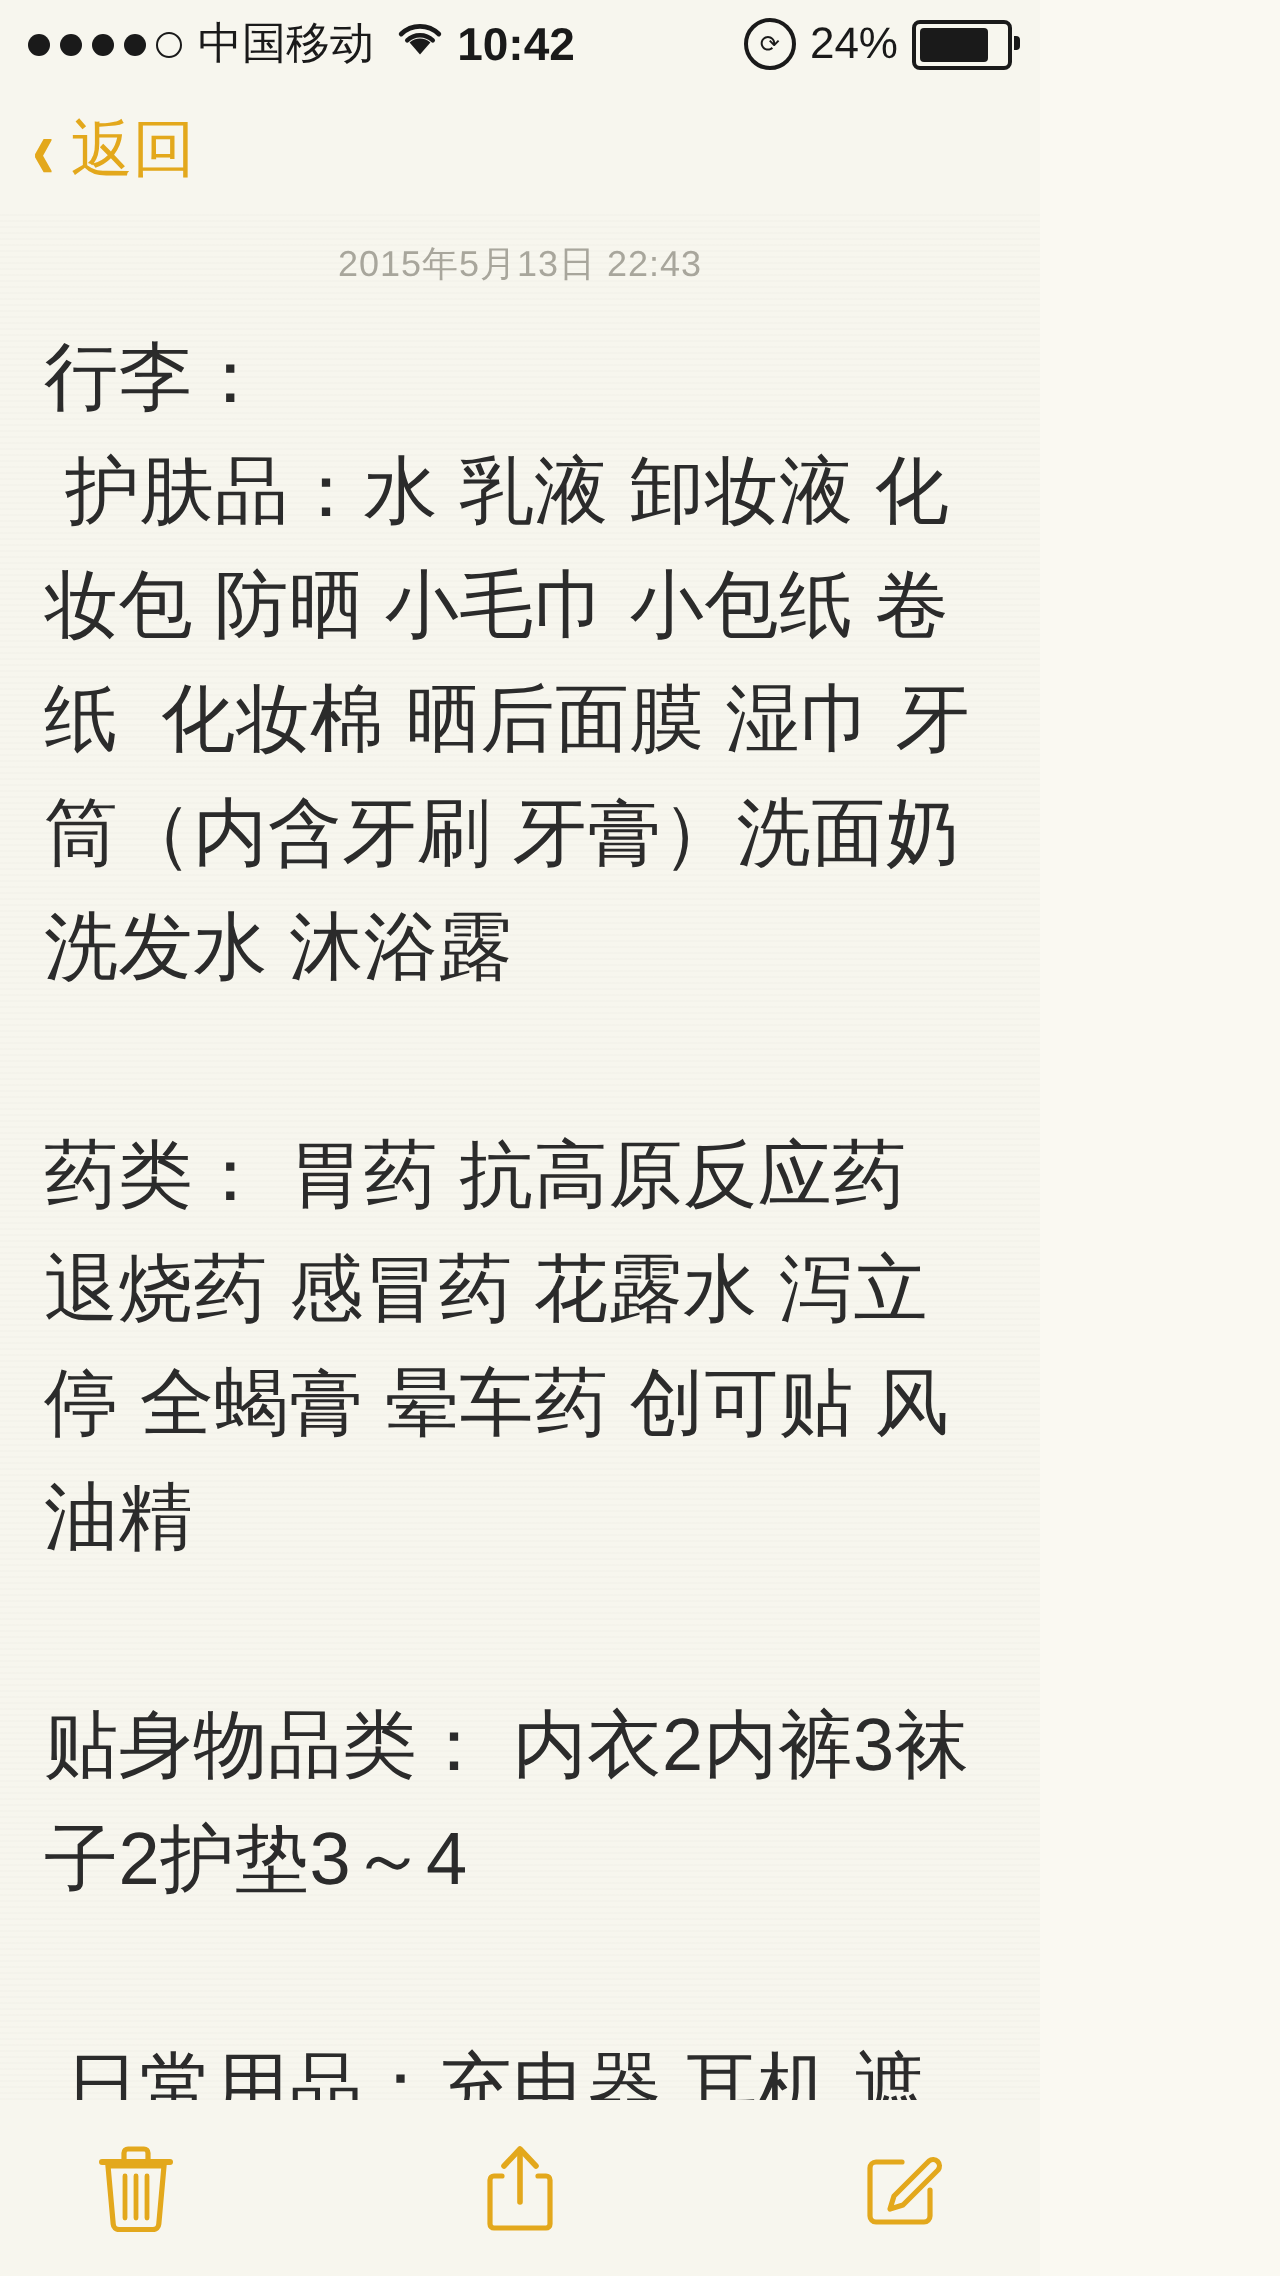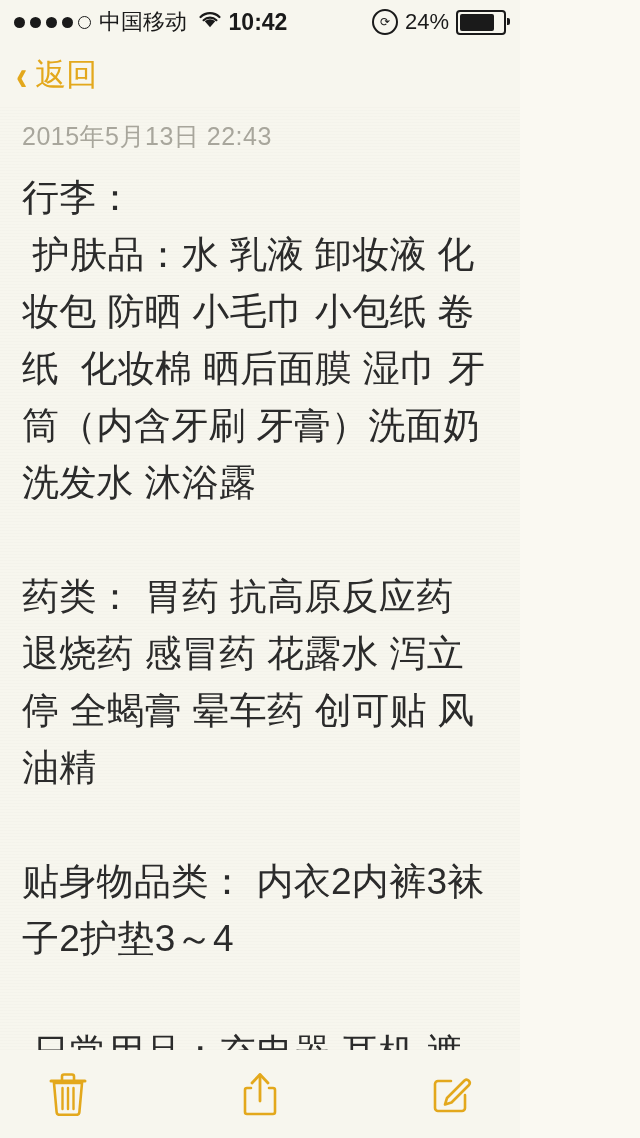--- a/index.html
+++ b/index.html
@@ -146,22 +146,23 @@
   .note-area {
     flex: 1 1 auto;
     position: relative;
     padding: 0 22px;
     overflow: hidden;
     background:
       repeating-linear-gradient(0deg, rgba(0,0,0,0.012) 0 1px, rgba(0,0,0,0) 1px 3px),
       #f7f6ee;
   }
   .note-date {
+    text-align: center;
     color: #a8a69c;
-    font-size: 25px;
+    font-size: 18px;
     padding: 14px 0 16px 0;
     letter-spacing: 0.5px;
   }
   .note-text {
     color: #2b2b2b;
     font-size: 37px;
     line-height: 57px;
     white-space: pre-wrap;
     word-break: break-all;
     letter-spacing: 0.3px;

